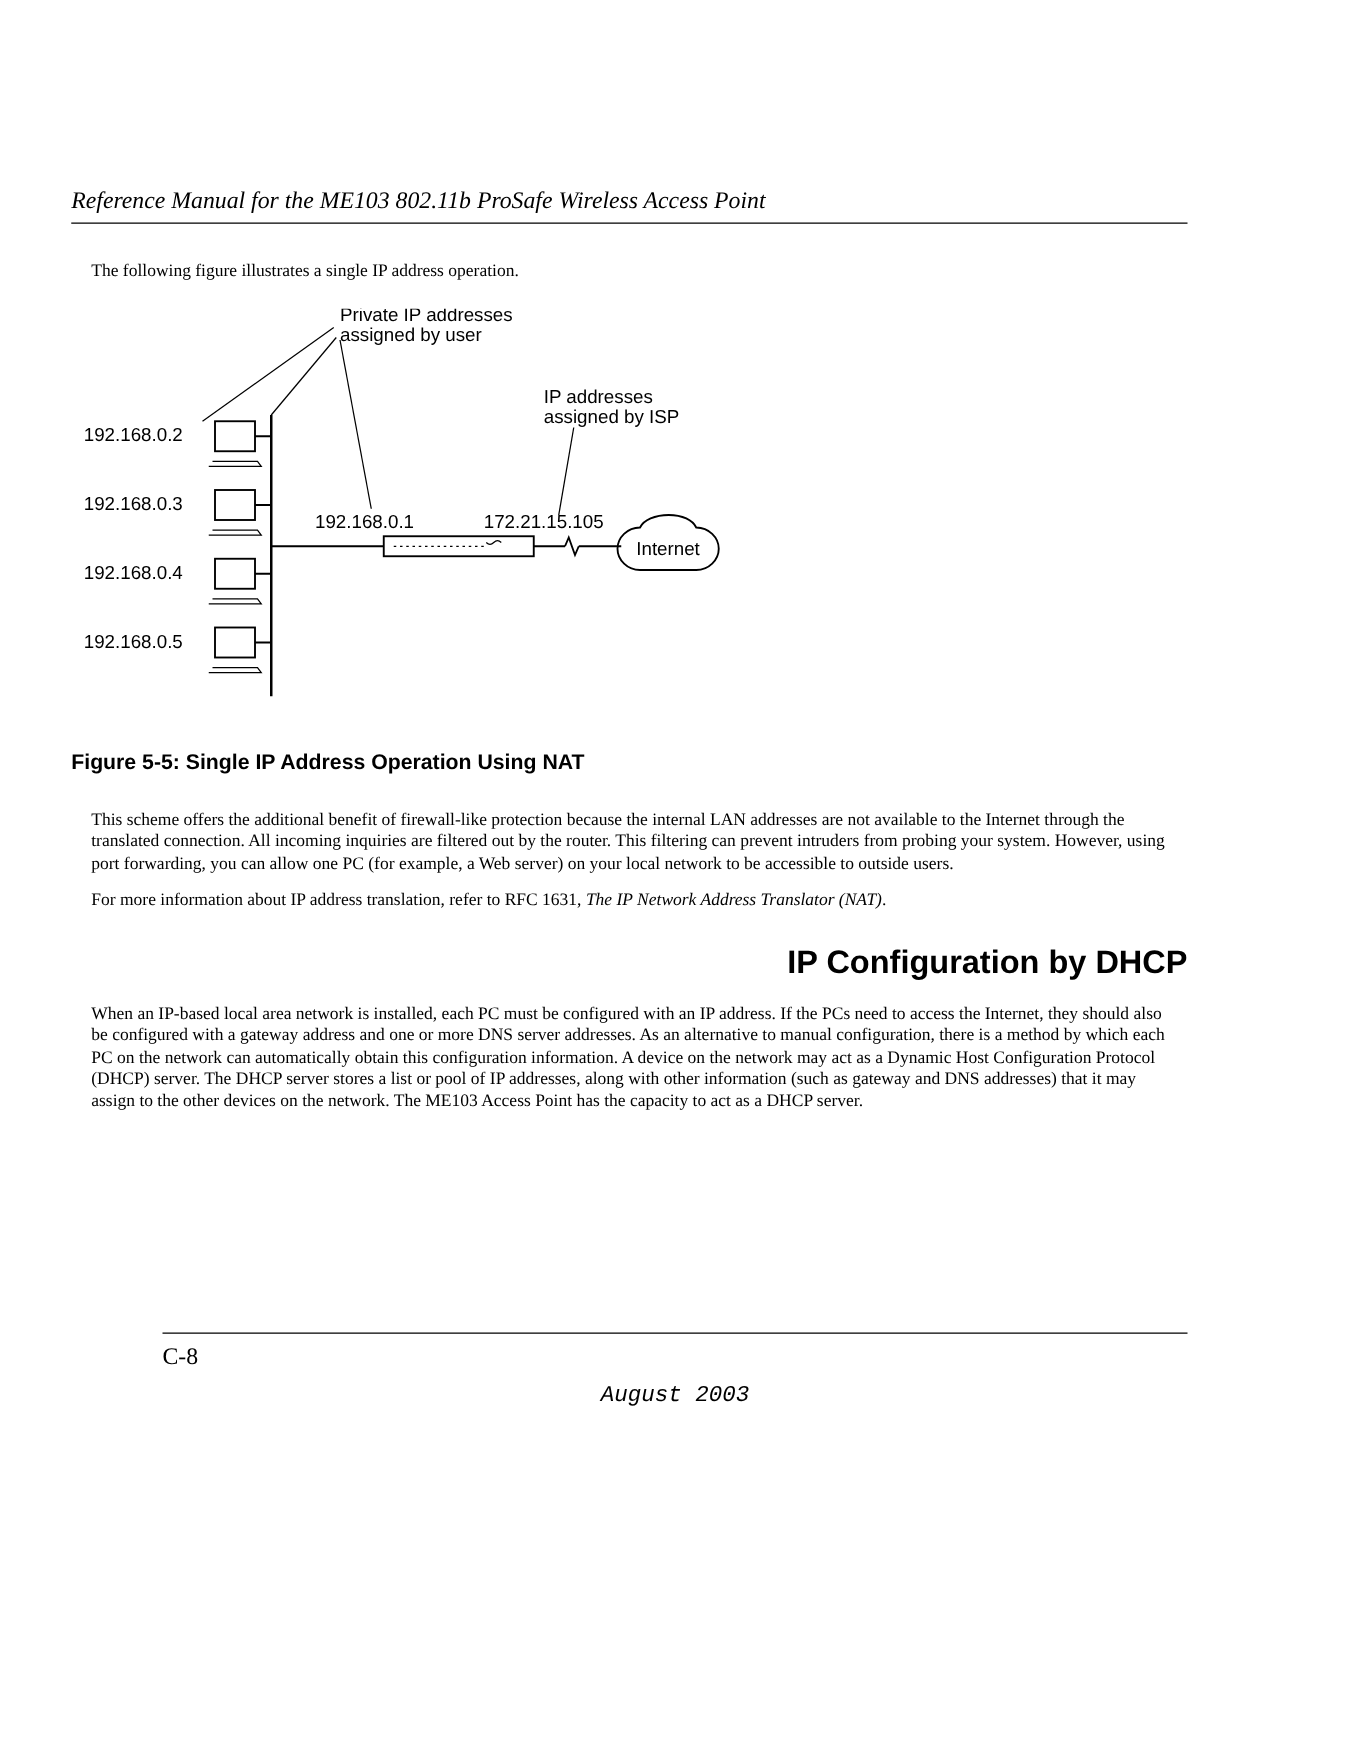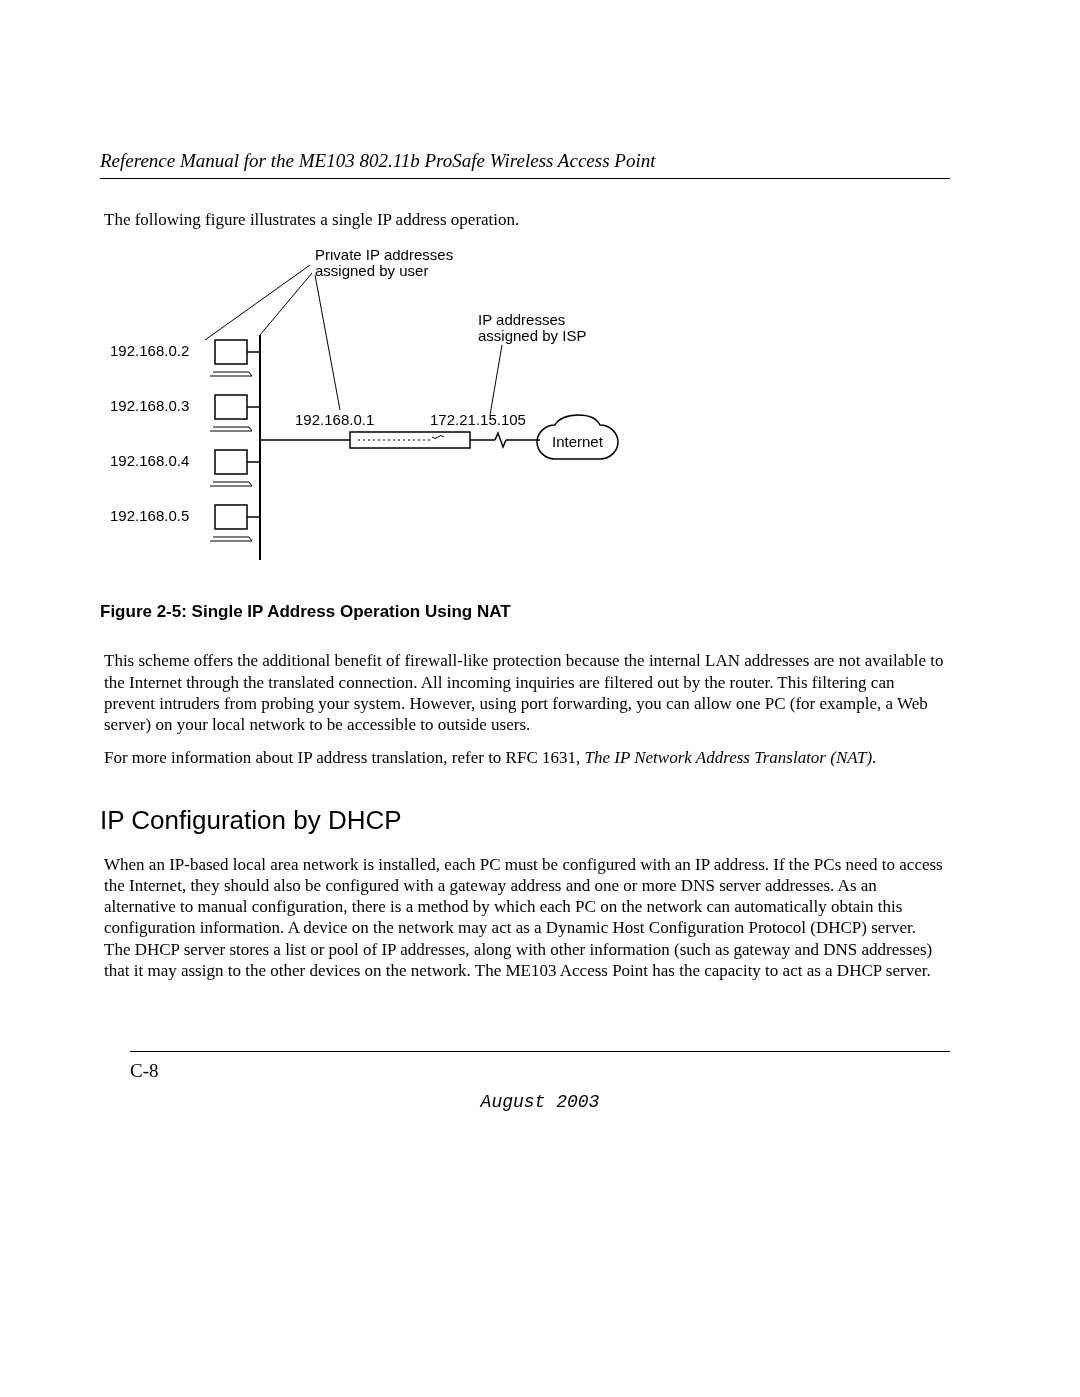--- a/index.html
+++ b/index.html
@@ -7,59 +7,60 @@
     padding: 0;
     background: #fff;
     font-family: "Times New Roman", Times, serif;
     color: #000;
     width: 1080px;
     height: 1397px;
     position: relative;
     box-sizing: border-box;
   }
   .page {
-    padding: 150px 130px 0 100px;
+    padding: 150px 130px 0 57px;
     box-sizing: border-box;
   }
   .header-title {
     font-style: italic;
     font-size: 19px;
     margin-bottom: 6px;
   }
   hr.header-rule {
     border: none;
     border-top: 1.5px solid #000;
     margin: 0 0 30px 0;
   }
   .body-text {
-    font-size: 17px;
+    font-size: 14px;
     line-height: 1.25;
-    margin: 12px 4px;
+    margin: 12px 16px;
   }
   .figure-wrap {
     margin: 20px 0 10px 0;
   }
   .figure-caption {
     font-family: Arial, Helvetica, sans-serif;
     font-weight: bold;
     font-size: 17px;
     margin: 18px 0 28px 0;
   }
   .section-heading {
     font-family: Arial, Helvetica, sans-serif;
-    font-weight: normal;
+    font-weight: bold;
     font-size: 26px;
-    margin: 36px 0 18px 0;
+    margin: 24px 0 18px 0;
+    text-align: right;
   }
   .italic-inline { font-style: italic; }
   .footer-area {
     position: absolute;
     left: 130px;
     right: 130px;
-    bottom: 285px;
+    bottom: 270px;
   }
   hr.footer-rule {
     border: none;
     border-top: 1.5px solid #000;
     margin: 0 0 8px 0;
   }
   .footer-row {
     display: flex;
     justify-content: space-between;
     font-size: 19px;
@@ -141,21 +142,21 @@
       <line x1="240" y1="160" x2="215" y2="25" stroke="#000" stroke-width="1"></line>
       <text x="215" y="10" class="diagram-label">Private IP addresses</text>
       <text x="215" y="26" class="diagram-label">assigned by user</text>
 
       <line x1="390" y1="165" x2="402" y2="95" stroke="#000" stroke-width="1"></line>
       <text x="378" y="75" class="diagram-label">IP addresses</text>
       <text x="378" y="91" class="diagram-label">assigned by ISP</text>
     </svg>
   </div>
 
-  <div class="figure-caption">Figure 2-5:  Single IP Address Operation Using NAT</div>
+  <div class="figure-caption">Figure 5-5:  Single IP Address Operation Using NAT</div>
 
   <p class="body-text">This scheme offers the additional benefit of firewall-like protection because the internal LAN addresses are not available to the Internet through the translated connection. All incoming inquiries are filtered out by the router. This filtering can prevent intruders from probing your system. However, using port forwarding, you can allow one PC (for example, a Web server) on your local network to be accessible to outside users.</p>
 
   <p class="body-text">
     <span>For more information about IP address translation, refer to RFC 1631, </span><span class="italic-inline">The IP Network Address Translator (NAT)</span><span>.</span>
   </p>
 
   <div class="section-heading">IP Configuration by DHCP</div>
 
   <p class="body-text">When an IP-based local area network is installed, each PC must be configured with an IP address. If the PCs need to access the Internet, they should also be configured with a gateway address and one or more DNS server addresses. As an alternative to manual configuration, there is a method by which each PC on the network can automatically obtain this configuration information. A device on the network may act as a Dynamic Host Configuration Protocol (DHCP) server. The DHCP server stores a list or pool of IP addresses, along with other information (such as gateway and DNS addresses) that it may assign to the other devices on the network. The ME103 Access Point has the capacity to act as a DHCP server.</p>

